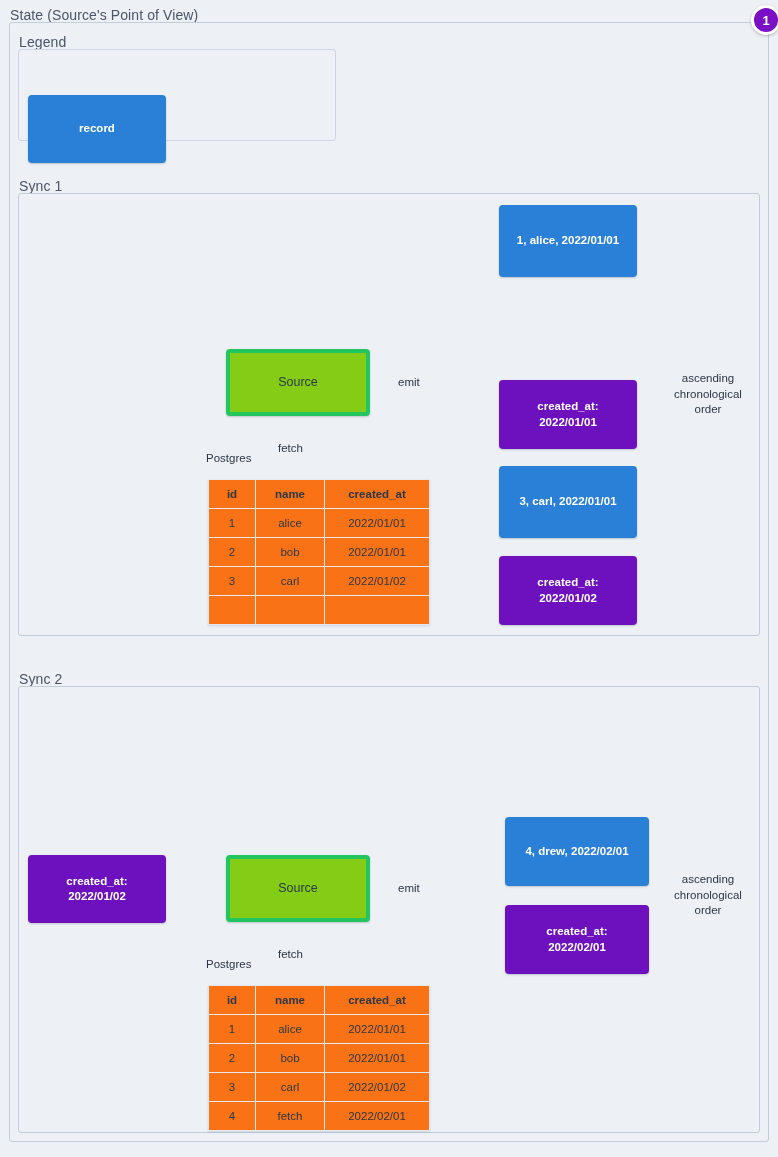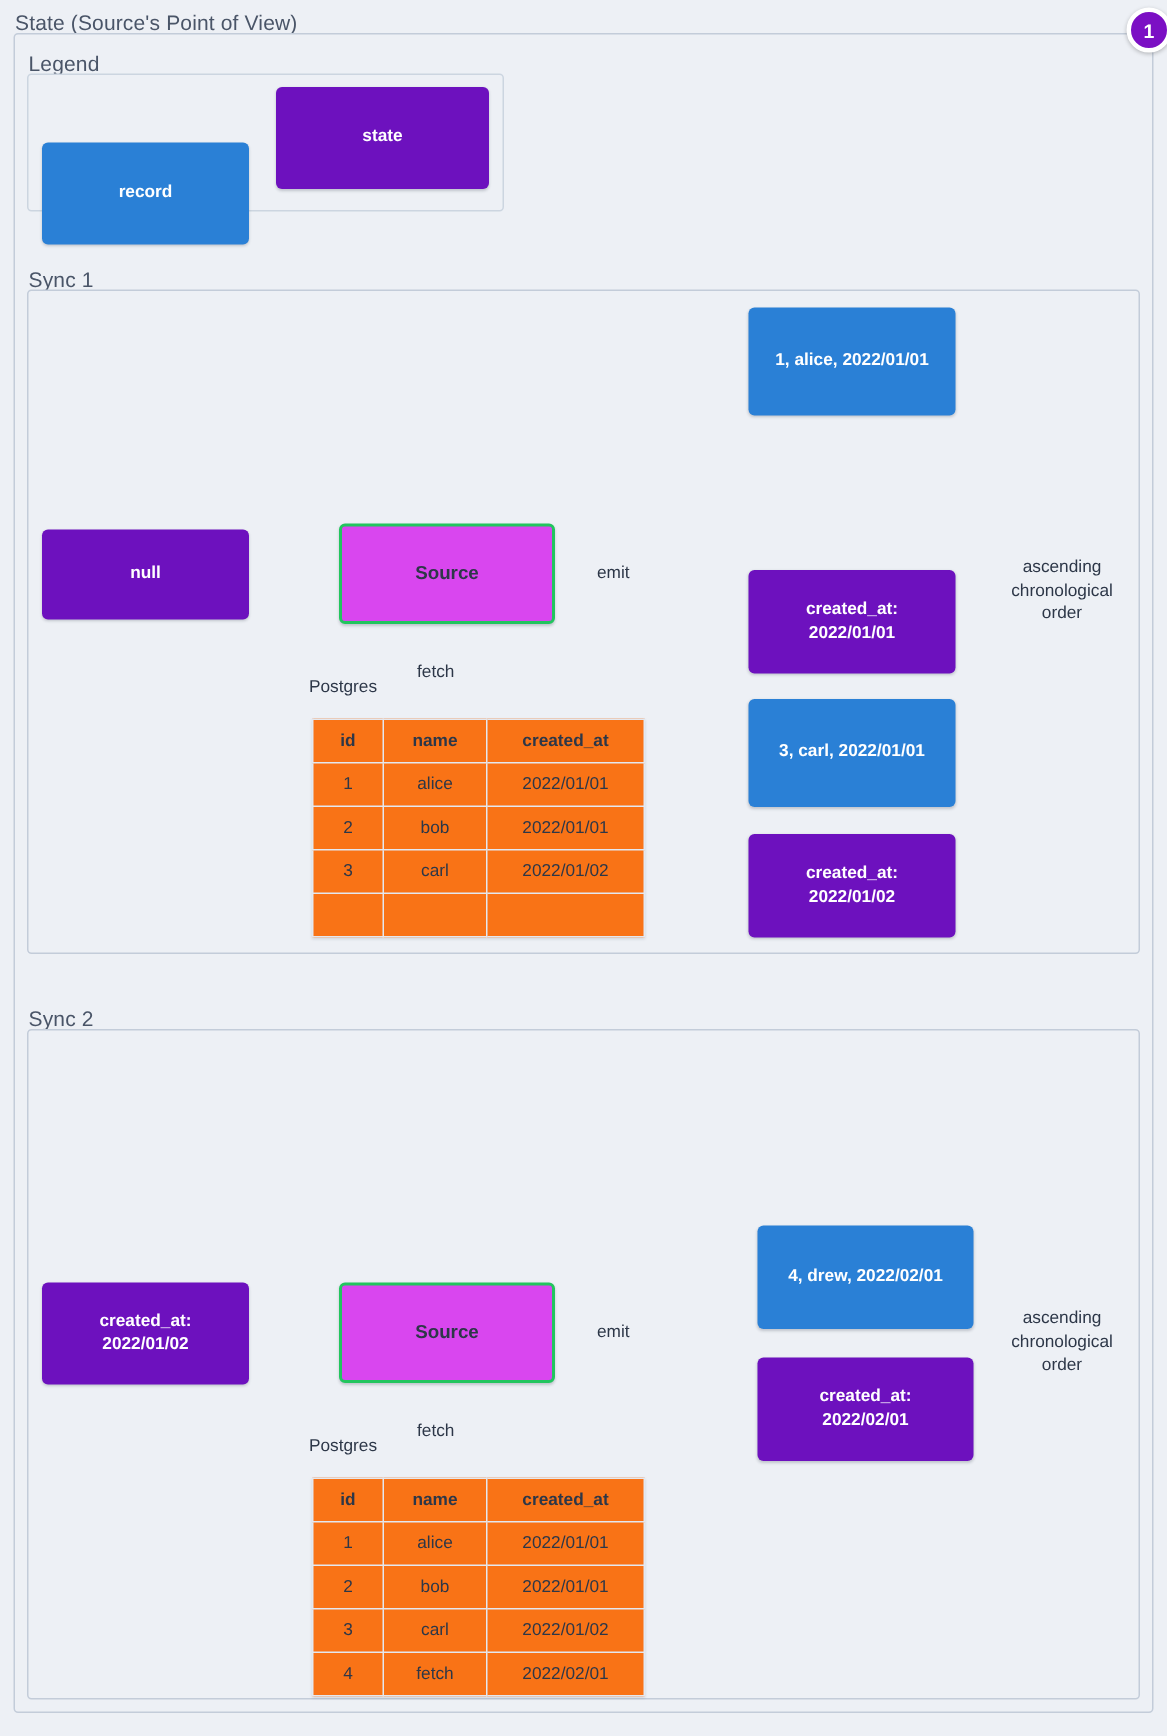--- a/index.html
+++ b/index.html
@@ -55,25 +55,25 @@
     font-size: 11.5px;
     font-weight: bold;
   }
   .node.state {
     background: #6d11be;
     color: #ffffff;
     font-size: 11.5px;
     font-weight: bold;
   }
   .node.plain {
-    background: #d946ef;
+    background: #84cc16;
     color: #2d3748;
     font-size: 12.5px;
-    font-weight: bold;
-    border: 2px solid #22c55e;
+    font-weight: normal;
+    border: 4px solid #22c55e;
   }
 
   
   .legend-frame {
     position: absolute;
     box-sizing: border-box;
     border: 1px solid #ccd5e0;
     border-radius: 3px;
     background: #edf0f5;
   }
@@ -178,30 +178,24 @@
 
   <div class="group-title" style="left:10px; top:7px;">State (Source's Point of View)</div>
 
   <div class="group outer" style="left:9px; top:22px; width:760px; height:1120px;"></div>
 
   <div class="group-title" style="left:19px; top:34px;">Legend</div>
   <div class="legend-frame" style="left:18px; top:49px; width:318px; height:92px;"></div>
   <div class="node record" style="left:28px; top:58px; width:138px; height:68px;margin-top:37px;">
     <span>record</span>
   </div>
-  <div class="node state" style="left:184px; top:58px; width:142px; height:68px;">
-    <span>state</span>
-  </div>
 
   <div class="group-title" style="left:19px; top:178px;">Sync 1</div>
   <div class="group" style="left:18px; top:193px; width:742px; height:443px;"></div>
 
-  <div class="node state" style="left:28px; top:353px; width:138px; height:60px;">
-    <span>null</span>
-  </div>
 
   <div class="node plain" style="left:226px; top:349px; width:144px; height:67px;">
     <span>Source</span>
   </div>
 
   <div class="lbl" style="left:398px; top:376px;">emit</div>
   <div class="lbl" style="left:278px; top:442px;">fetch</div>
   <div class="lbl" style="left:206px; top:452px;">Postgres</div>
 
   <table class="db-table" style="left:208px; top:479px;">

